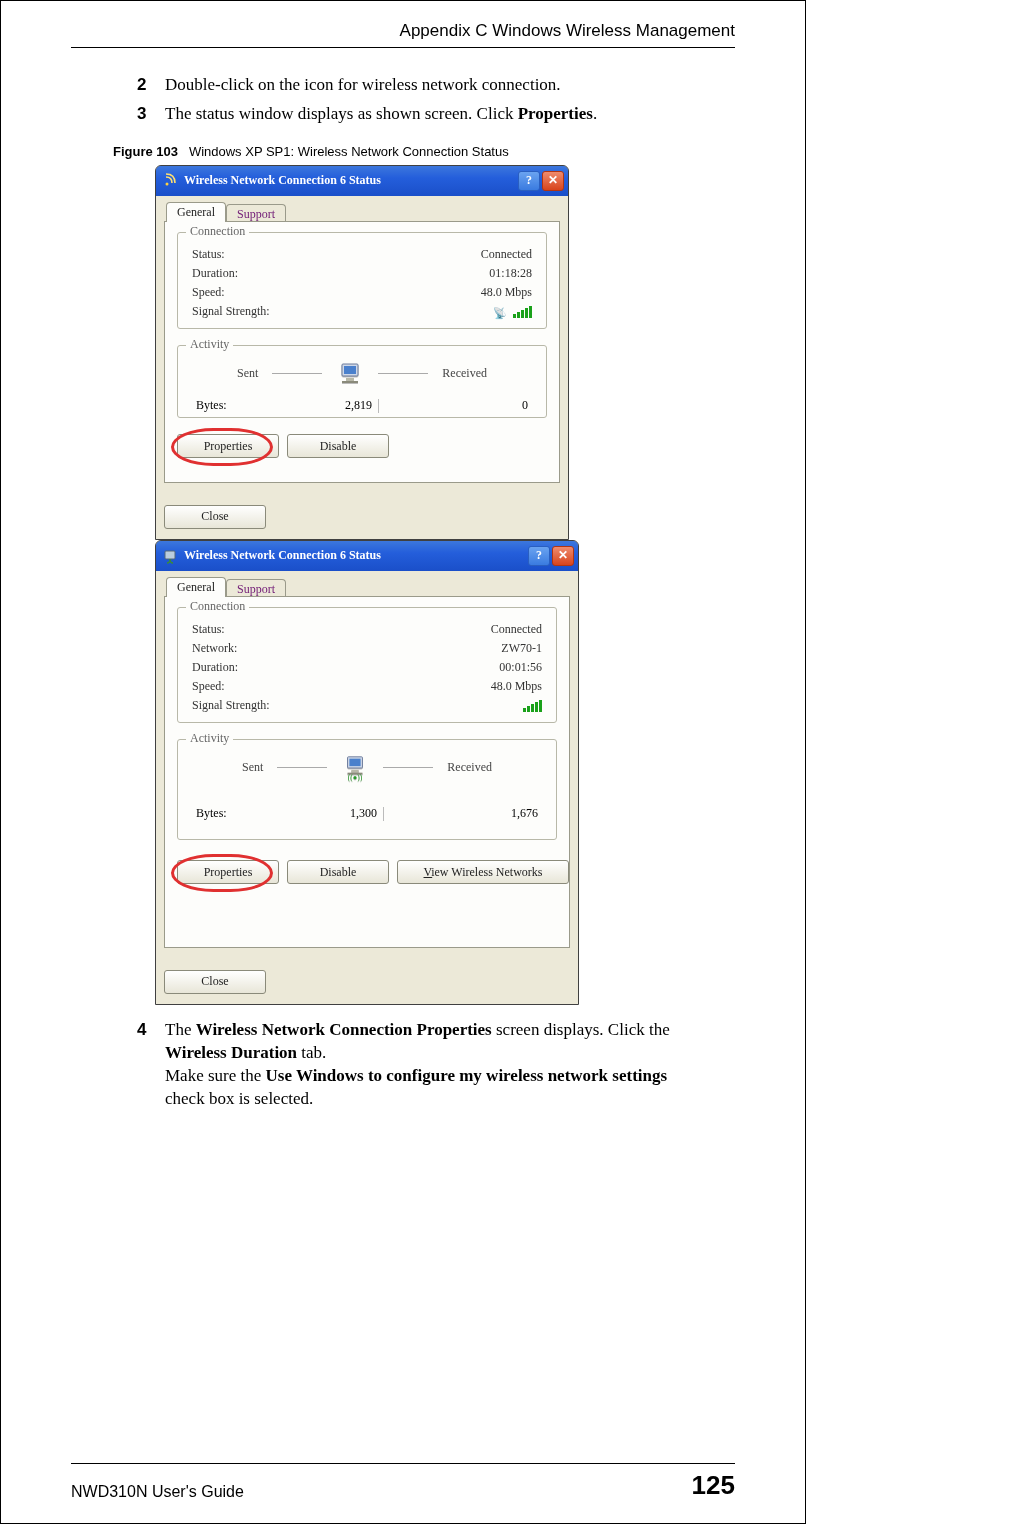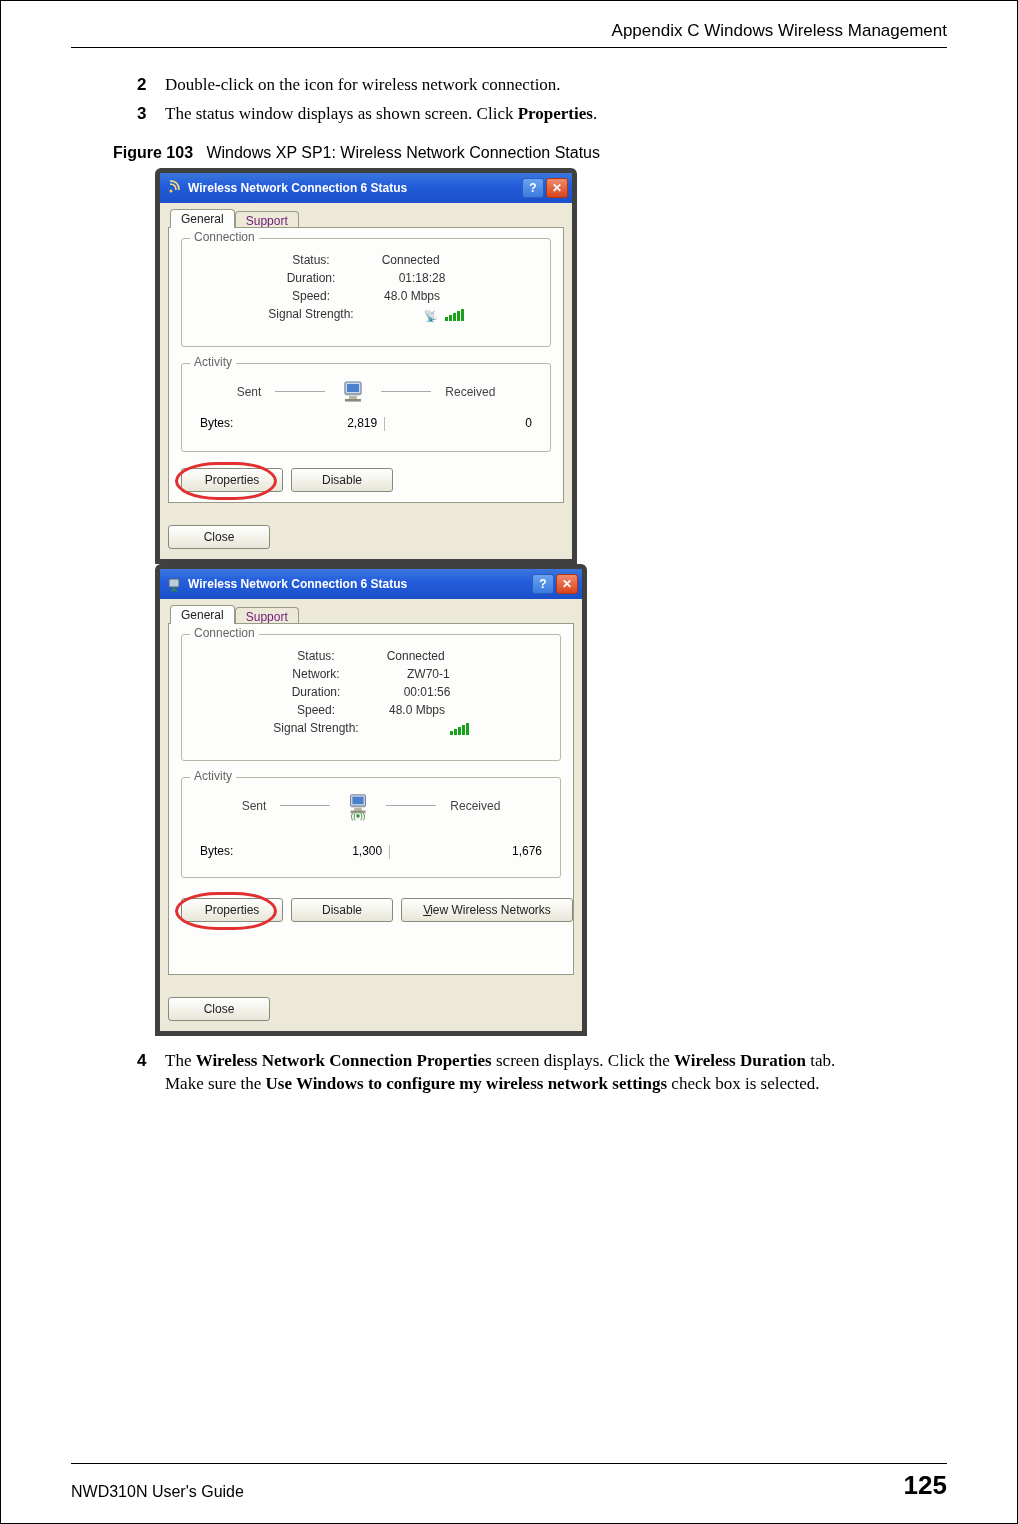--- a/index.html
+++ b/index.html
@@ -7,21 +7,21 @@
     font-size: 17px;
     margin: 0;
     padding: 0;
     background: #fff;
     color: #000;
     width: 1018px;
   }
   .page {
     border: 1px solid #000;
     box-sizing: border-box;
-    width: 1018px;
+    width: 806px;
     height: 1524px;
     position: relative;
     padding: 20px 70px 0 70px;
   }
   .header-right {
     text-align: right;
     font-family: Arial, Helvetica, sans-serif;
     font-size: 17px;
     padding-bottom: 6px;
     border-bottom: 1px solid #000;
@@ -39,33 +39,33 @@
     width: 28px;
     flex: none;
   }
   .step .txt {
     flex: 1;
     padding-right: 40px;
   }
   .bold { font-weight: bold; }
   .fig-caption {
     font-family: Arial, Helvetica, sans-serif;
-    font-size: 16px;
+    font-size: 13px;
     margin: 18px 0 6px 42px;
   }
   .fig-caption b { font-weight: bold; }
   .dialog-wrap { margin-left: 84px; }
 
   
   .xp-window {
     width: 412px;
-    border: 5px solid #404040;
+    border: 1px solid #404040;
     border-radius: 6px 6px 0 0;
     overflow: hidden;
-    font-family: Liberation Sans, sans-serif;
+    font-family: Liberation Serif, serif;
     font-size: 12px;
     background: #ece9d8;
     box-shadow: 0 0 0 1px #2f5fb5 inset;
   }
   .titlebar {
     background: linear-gradient(#3c77dd, #245edb 40%, #1a4fc9);
     color: #fff;
     display: flex;
     align-items: center;
     padding: 3px 4px 3px 6px;
@@ -117,36 +117,36 @@
     border: 1px solid #9a9a8a;
     background: #fdfdfb;
     padding: 10px 12px 10px 12px;
     min-height: 240px;
     position: relative;
   }
 
   .groupbox {
     border: 1px solid #b8b8a8;
     border-radius: 3px;
-    padding: 12px 12px 20px 12px;
+    padding: 12px 12px 4px 12px;
     margin-bottom: 16px;
     position: relative;
   }
   .groupbox .legend {
     position: absolute;
     top: -9px;
     left: 8px;
     background: #fdfdfb;
     padding: 0 4px;
     color: #666;
     font-size: 12px;
   }
   .kv {
     display: flex;
-    justify-content: center;
+    justify-content: space-between;
     padding: 2px 2px;
     font-size: 12px;
     color: #333;
   }
   .kv .k { color:#333; }
   .kv .v { color:#333; text-align:right; min-width:110px; }
 
   .signal-bars { display:inline-flex; gap:1px; align-items:flex-end; height:14px; }
   .signal-bars span { width:3px; background:#1aa11a; display:inline-block; }
   .sb1{height:4px;} .sb2{height:6px;} .sb3{height:8px;} .sb4{height:10px;} .sb5{height:12px;}

